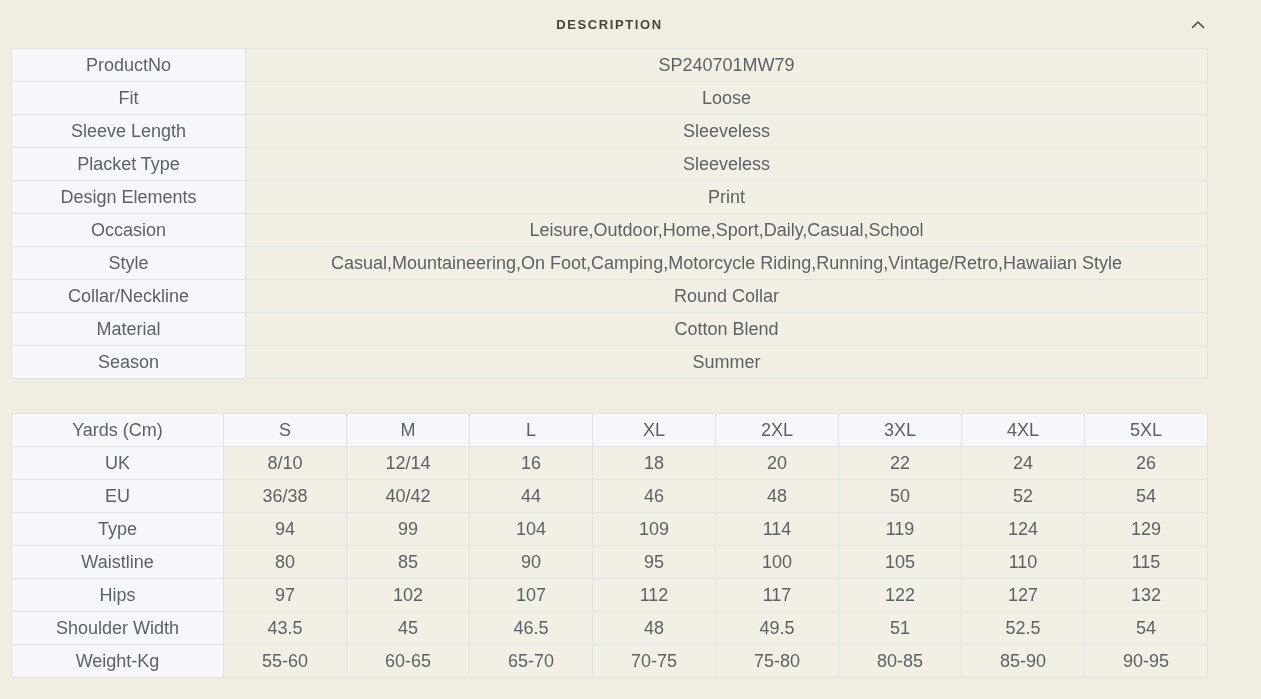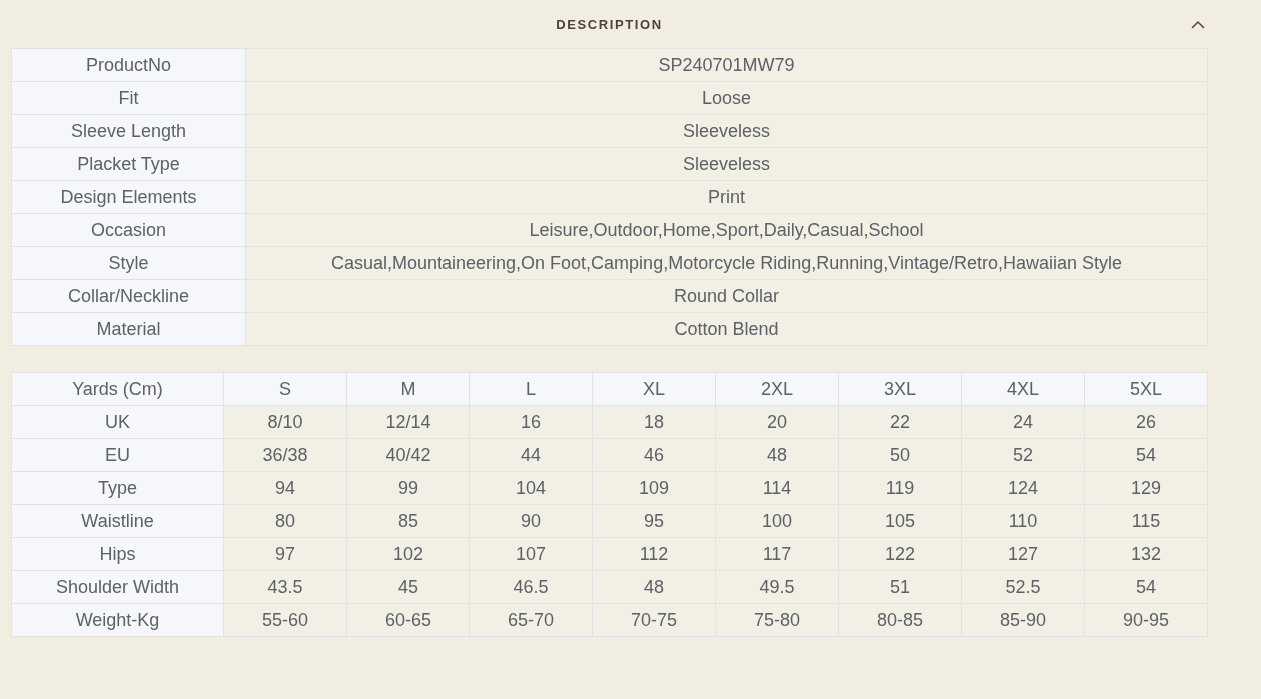--- a/index.html
+++ b/index.html
@@ -44,21 +44,21 @@
     height:32px;
     text-align:center;
     vertical-align:middle;
     padding:0 8px;
     color:#5d6267;
     overflow:hidden;white-space:nowrap;
   }
   .cell-light{background:#f5f7fa;}
   .cell-beige{background:#f2efe5;}
   .desc-table .label-col{width:234px;}
-  .size-table{margin-top:26px;padding-left:12px;}
+  .size-table{margin-top:34px;padding-left:12px;}
   .size-table .label-col{width:212px;}
 </style>
 </head>
 <body>
 
 <div class="content">
 
   <div class="section-header">
     <span class="section-title">DESCRIPTION</span>
     <button class="collapse-btn" aria-label="Collapse section">
@@ -105,20 +105,24 @@
           <td class="cell-beige">Casual,Mountaineering,On Foot,Camping,Motorcycle Riding,Running,Vintage/Retro,Hawaiian Style</td>
         </tr>
         <tr>
           <td class="cell-light">Collar/Neckline</td>
           <td class="cell-beige">Round Collar</td>
         </tr>
         <tr>
           <td class="cell-light">Material</td>
           <td class="cell-beige">Cotton Blend</td>
         </tr>
+        <tr>
+          <td class="cell-light">Season</td>
+          <td class="cell-beige">Summer</td>
+        </tr>
       </tbody>
   </table>
 
   <table class="size-table">
     <colgroup>
         <col class="label-col">
         <col>
         <col>
         <col>
         <col>

